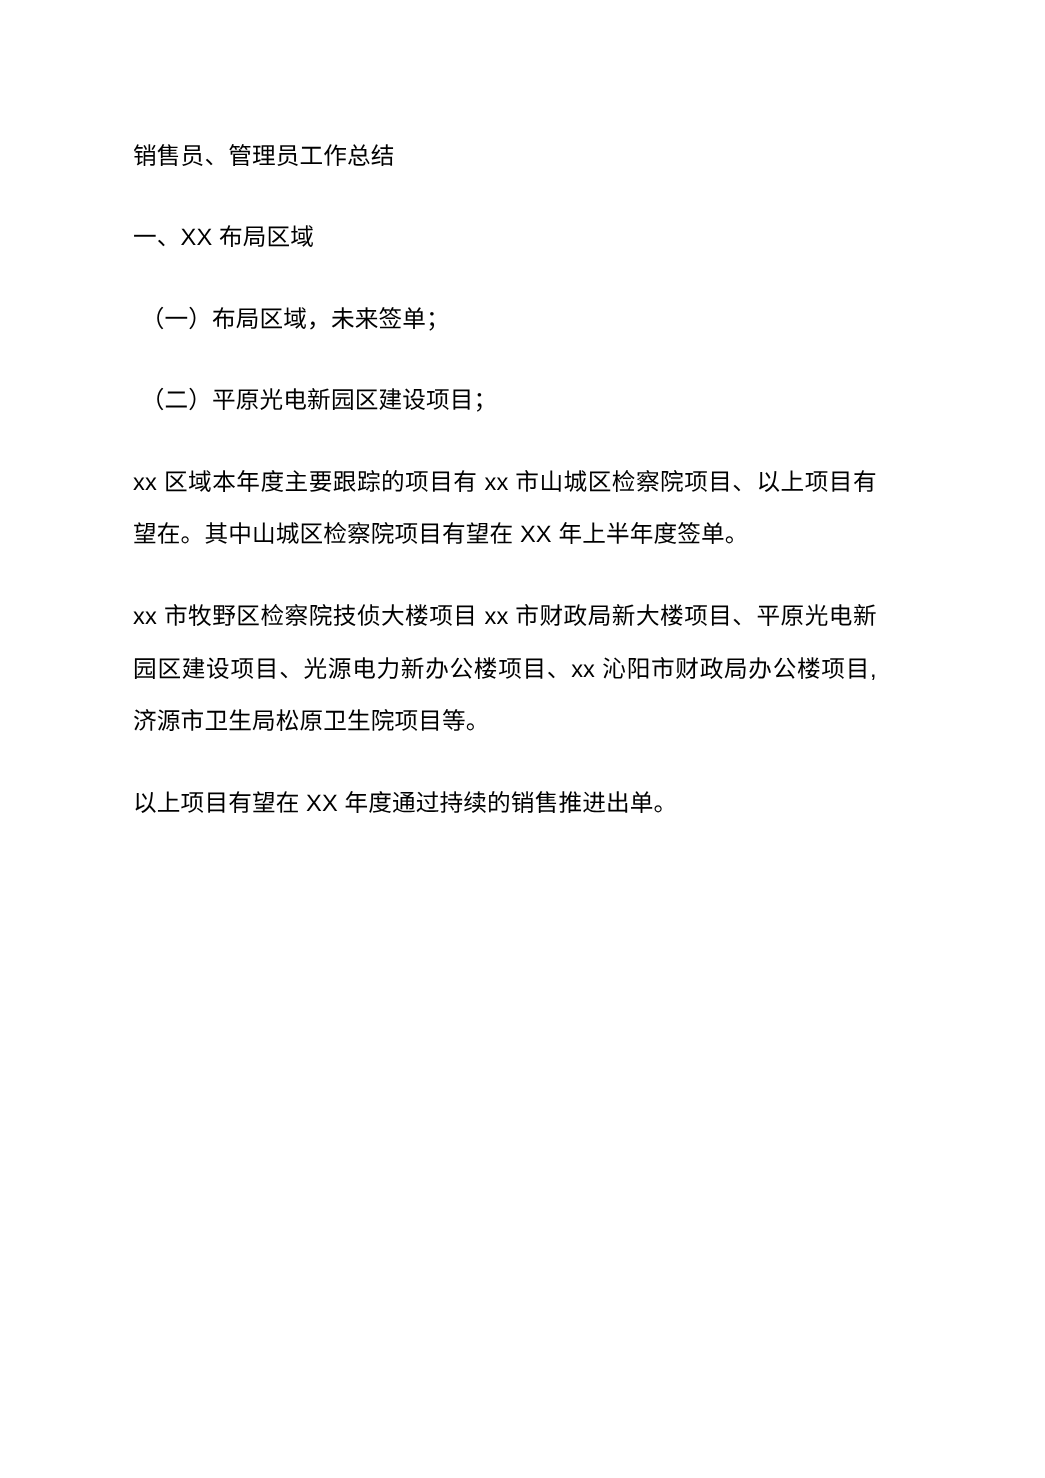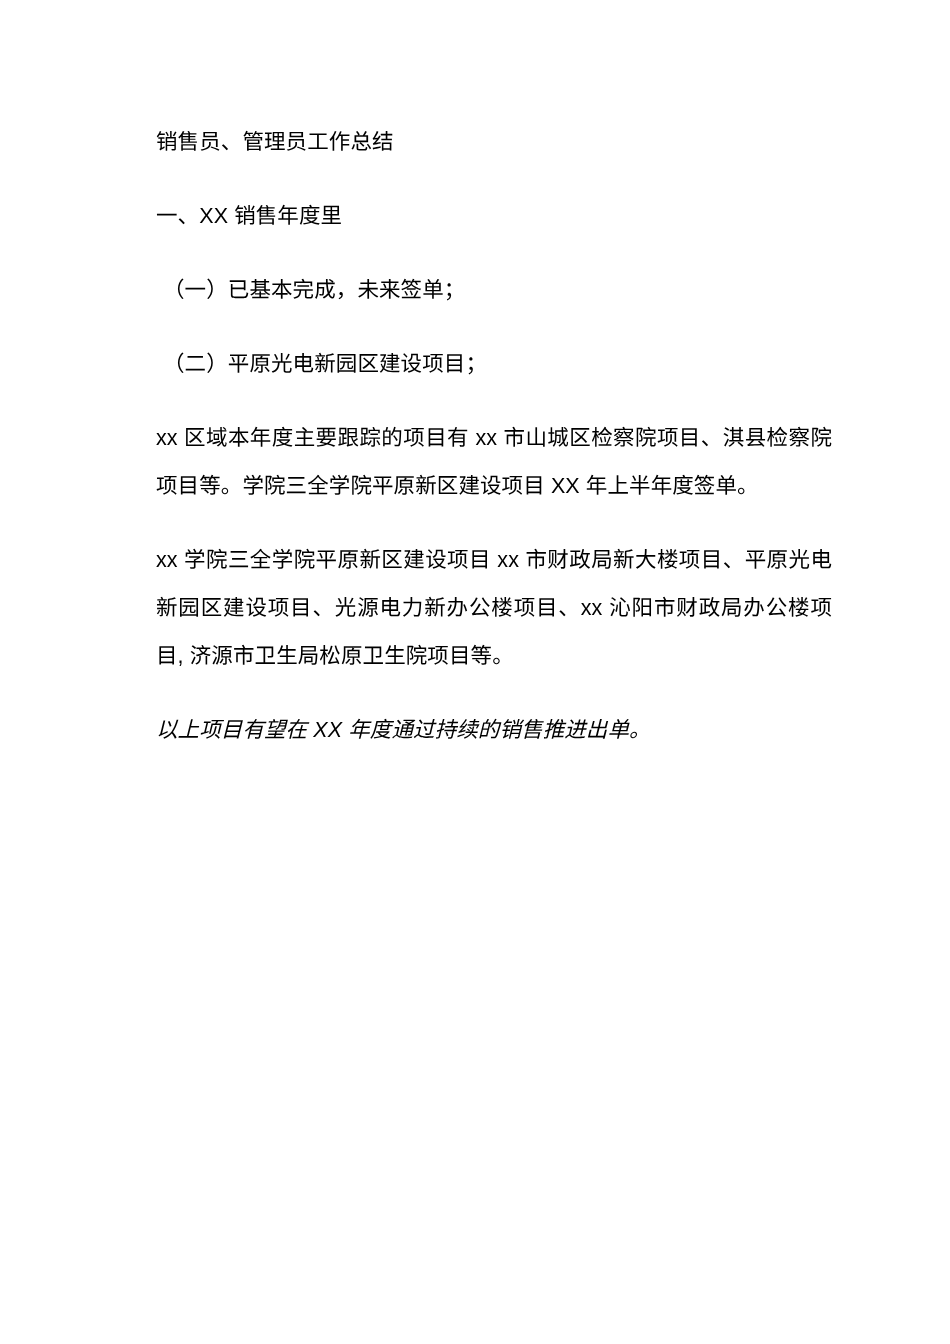--- a/index.html
+++ b/index.html
@@ -19,37 +19,36 @@
     position: relative;
     width: 950px;
     height: 1344px;
     background: #ffffff;
     box-sizing: border-box;
     padding: 0;
     overflow: hidden;
   }
   .doc-body {
     position: absolute;
-    left: 156px;
+    left: 121px;
     top: 118px;
     width: 676px;
   }
   .para {
     font-size: 21.5px;
     line-height: 48px;
     letter-spacing: 0.1px;
     text-align: justify;
     text-justify: inter-ideograph;
     margin: 0 0 26px 0;
     word-break: break-all;
     color: #000000;
   }
   .para:last-child {
     margin-bottom: 0;
-    font-style: italic;
   }
   .para.title {
     margin-bottom: 26px;
   }
   .para.heading {
     margin-bottom: 26px;
   }
   .para.subheading {
     text-indent: 7px;
     margin-bottom: 26px;
@@ -59,28 +58,28 @@
   }
 </style>
 </head>
 <body>
 
 <div class="page">
   <div class="doc-body">
 
     <p class="para title">销售员、管理员工作总结</p>
 
-    <p class="para heading">一、XX 销售年度里</p>
+    <p class="para heading">一、XX 布局区域</p>
 
-    <p class="para subheading">（一）已基本完成，未来签单；</p>
+    <p class="para subheading">（一）布局区域，未来签单；</p>
 
 
     <p class="para subheading">（二）平原光电新园区建设项目；</p>
 
 
-    <p class="para">xx 区域本年度主要跟踪的项目有 xx 市山城区检察院项目、淇县检察院项目等。学院三全学院平原新区建设项目 XX 年上半年度签单。</p>
+    <p class="para">xx 区域本年度主要跟踪的项目有 xx 市山城区检察院项目、以上项目有望在。其中山城区检察院项目有望在 XX 年上半年度签单。</p>
 
-    <p class="para">xx 学院三全学院平原新区建设项目 xx 市财政局新大楼项目、平原光电新园区建设项目、光源电力新办公楼项目、xx 沁阳市财政局办公楼项目, 济源市卫生局松原卫生院项目等。</p>
+    <p class="para">xx 市牧野区检察院技侦大楼项目 xx 市财政局新大楼项目、平原光电新园区建设项目、光源电力新办公楼项目、xx 沁阳市财政局办公楼项目, 济源市卫生局松原卫生院项目等。</p>
 
     <p class="para tight">以上项目有望在 XX 年度通过持续的销售推进出单。</p>
 
   </div>
 </div>
 
 </body></html>

